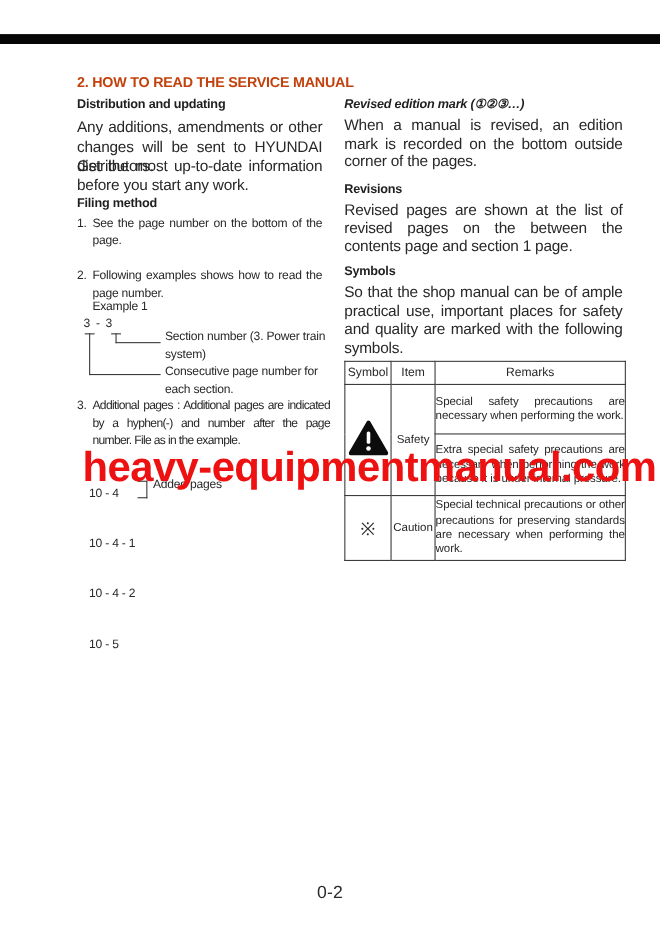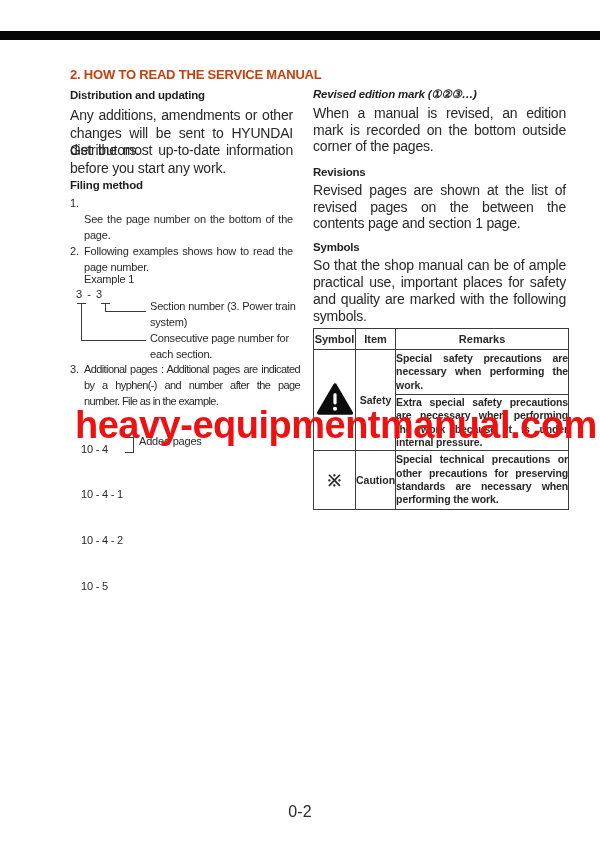--- a/index.html
+++ b/index.html
@@ -20,21 +20,21 @@
   .lcol .p{line-height:17.5px;}
   .item{font-size:11px;letter-spacing:-0.2px;line-height:16px;}
   .item .no{position:absolute;left:0;top:0;}
   .item .body{margin-left:14px;text-align:justify;}
   .line{position:absolute;background:#3a3a3a;}
   .diag-label{position:absolute;font-size:11px;letter-spacing:-0.2px;line-height:16px;}
   .mono-num{font-size:11px;letter-spacing:-0.2px;line-height:15.3px;white-space:pre;}
   
   table.sym{position:absolute;left:313px;top:328px;border-collapse:collapse;table-layout:fixed;}
   table.sym td,table.sym th{border:1px solid #3c3c3c;padding:0;vertical-align:middle;
-    font-size:10.5px;font-weight:bold;color:#282828;}
+    font-size:10.5px;font-weight:normal;color:#282828;}
   table.sym th{text-align:center;font-size:11px;}
   td.remarks{padding:3px 5px;text-align:justify;line-height:13.3px;letter-spacing:-0.1px;vertical-align:top;}
   td.cell-center{text-align:center;}
   .caution-glyph{font-size:16px;}
   
   .watermark{position:absolute;left:75px;top:404px;font-size:38px;font-weight:bold;
     letter-spacing:-0.5px;white-space:nowrap;color:#ee1111;}
   .footer{position:absolute;left:0;top:803px;width:600px;text-align:center;
     font-size:16px;letter-spacing:0.2px;color:#2a2a2a;}
 </style>
@@ -47,21 +47,21 @@
 
 <div class="lcol">
   <div class="abs h" style="left:70px;top:89px;">Distribution and updating</div>
   <div class="abs p" style="left:70px;top:107px;width:223px;">Any additions, amendments or other changes will be sent to HYUNDAI distributors.</div>
   <div class="abs p" style="left:70px;top:142px;width:223px;">Get the most up-to-date information before you start any work.</div>
 
   <div class="abs h" style="left:70px;top:179px;">Filing method</div>
 
   <div class="abs item" style="left:70px;top:195px;width:223px;">
     <span class="no">1.</span>
-    <div class="body" style="width:209px;margin-top:16px;">See the page number on the bottom of the page.</div>
+    <div class="body" style="width:209px;">See the page number on the bottom of the page.</div>
   </div>
 
   <div class="abs item" style="left:70px;top:243px;width:223px;">
     <span class="no">2.</span>
     <div class="body" style="width:209px;">Following examples shows how to read the page number.</div>
   </div>
 
   <div class="abs item" style="left:84px;top:271px;">Example 1</div>
   <div class="abs item" style="left:76px;top:286px;letter-spacing:1px;">3 - 3</div>
 

